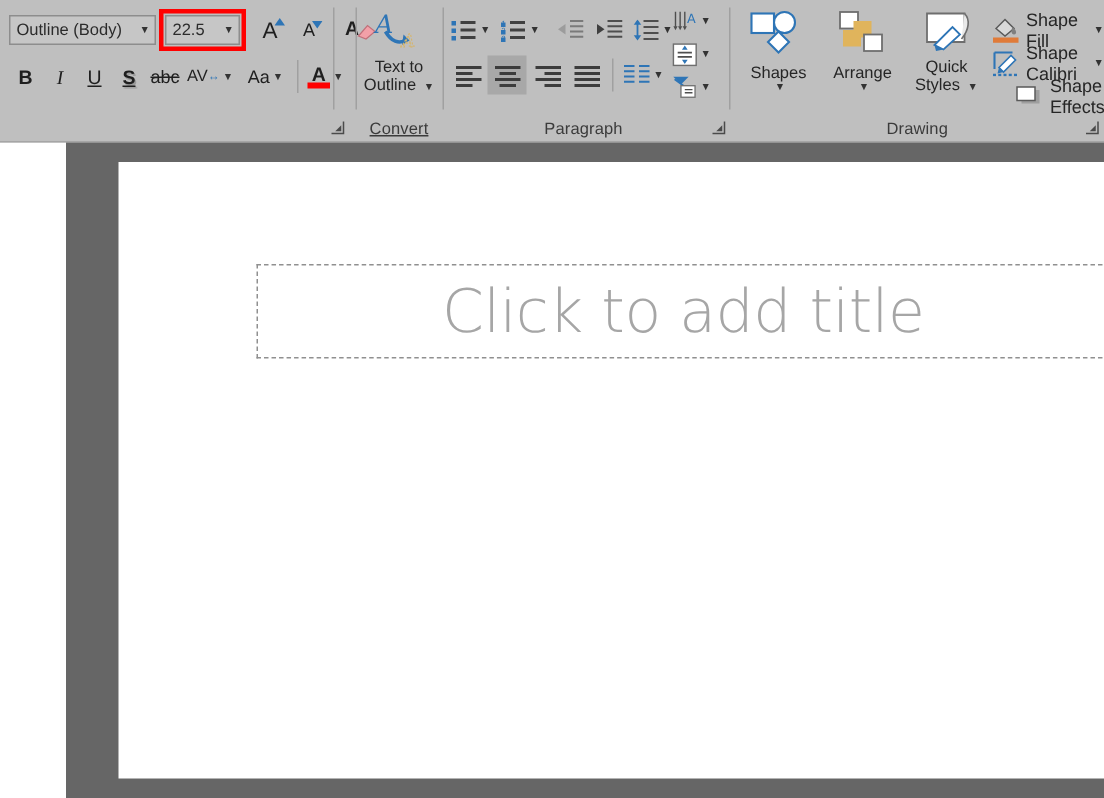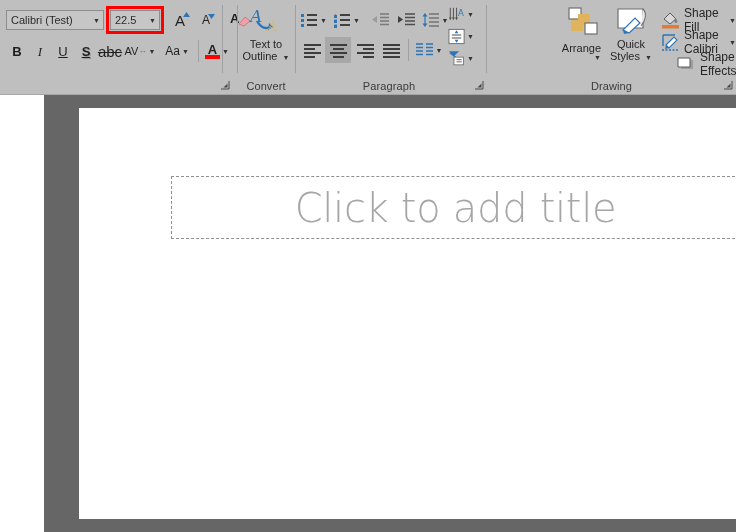--- a/index.html
+++ b/index.html
@@ -173,21 +173,21 @@
 </head>
 <body>
 
 <div id="app">
 
   <div class="ribbon">
 
     <div class="rgroup" style="left:0; width:228px;">
 
       <div class="combo" style="left:6px; top:10px; width:98px; height:20px;">
-        <span class="cb-text">Calibri (Test)</span>
+        <span class="cb-text">Outline (Body)</span>
         <span class="cb-arrow">▼</span>
       </div>
 
       <div class="combo" style="left:110px; top:10px; width:50px; height:20px;">
         <span class="cb-text">22.5</span>
         <span class="cb-arrow">▼</span>
       </div>
 
       <div class="redbox" style="left:106px; top:6px; width:58px; height:28px;"></div>
 
@@ -225,21 +225,21 @@
       <div class="btn" style="left:29px; top:40px; width:22px; height:22px;">
         <span class="glyph glyph-i">I</span>
       </div>
       <div class="btn" style="left:52px; top:40px; width:22px; height:22px;">
         <span class="glyph glyph-u">U</span>
       </div>
       <div class="btn" style="left:75px; top:40px; width:22px; height:22px;">
         <span class="glyph glyph-u" style="font-weight:bold; text-shadow:1px 1px 0 #9a9a9a;">S</span>
       </div>
       <div class="btn" style="left:97px; top:40px; width:26px; height:22px;">
-        <span class="glyph glyph-s" style="font-size:15px;">abc</span>
+        <span class="glyph glyph-s" style="font-size:12px;">abc</span>
       </div>
       <div class="btn" style="left:124px; top:40px; width:32px; height:22px;">
         <span style="display:flex; flex-direction:row; align-items:center;">
           <span class="avspan">AV</span>
           <span class="avarrow">↔</span>
         </span>
         <span class="dd">▼</span>
       </div>
       <div class="btn" style="left:160px; top:40px; width:34px; height:22px;">
         <span class="glyph" style="font-size:12px;">Aa</span>
@@ -275,21 +275,21 @@
             <path d="M20 17 L24 21 L19 24 Z" fill="#2e75b6"></path>
             <text x="19" y="25" font-family="DejaVu Serif, serif" font-size="12" fill="none" stroke="#d6b56a" stroke-width="0.7" stroke-dasharray="1.4 1.1" font-style="italic">A</text>
           </svg>
         </span>
         <span class="lbl">Text to</span>
         <span class="lbl">
           <span>Outline</span>
           <span class="dd" style="display:inline-block;">▼</span>
         </span>
       </div>
-      <div class="glabel" style="left:0; width:56px;">Convert</div>
+      <div class="glabel" style="left:0; width:56px;text-decoration:underline;">Convert</div>
     </div>
 
     <div class="rgroup-sep" style="left:295px;"></div>
 
     <div class="rgroup" style="left:296px; width:186px;">
 
       <div class="btn" style="left:4px; top:9px; width:28px; height:22px;">
         <span class="bullist">
           <i style="top:1px;"></i>
             <s style="top:1px; width:10px;"></s>
@@ -413,22 +413,33 @@
           <path d="M1 9 L9 9 L9 1" fill="none" stroke="#4a4a4a" stroke-width="1"></path>
           <path d="M7.5 3.5 L3.5 7.5 L7.5 7.5 Z" fill="#4a4a4a"></path>
         </svg>
       </div>
     </div>
 
     <div class="rgroup-sep" style="left:486px;"></div>
 
     <div class="rgroup" style="left:487px; width:249px;">
 
-
-      <div class="bigbtn" style="left:62px; top:6px; width:52px;align-items:flex-end;">
+      <div class="bigbtn" style="left:6px; top:6px; width:52px;">
+        <span class="ic">
+          <svg width="40" height="32" viewBox="0 0 40 32">
+            <rect x="2" y="3" width="15" height="13" fill="#ffffff" stroke="#2e75b6" stroke-width="1.4"></rect>
+            <circle cx="24" cy="9" r="7" fill="#ffffff" stroke="#2e75b6" stroke-width="1.4"></circle>
+            <path d="M13 22 L20 15 L27 22 L20 29 Z" fill="#ffffff" stroke="#2e75b6" stroke-width="1.4"></path>
+          </svg>
+        </span>
+        <span class="lbl">Shapes</span>
+        <span class="dd">▼</span>
+      </div>
+
+      <div class="bigbtn" style="left:62px; top:6px; width:52px;">
         <span class="ic">
           <svg width="34" height="32" viewBox="0 0 34 32">
             <rect x="2" y="2" width="12" height="11" fill="#ffffff" stroke="#6e6e6e" stroke-width="1.2"></rect>
             <rect x="11" y="8" width="12" height="11" fill="#e0b45c"></rect>
             <rect x="4" y="14" width="12" height="11" fill="#e0b45c"></rect>
             <rect x="18" y="17" width="12" height="11" fill="#ffffff" stroke="#6e6e6e" stroke-width="1.2"></rect>
           </svg>
         </span>
         <span class="lbl">Arrange</span>
         <span class="dd">▼</span>

